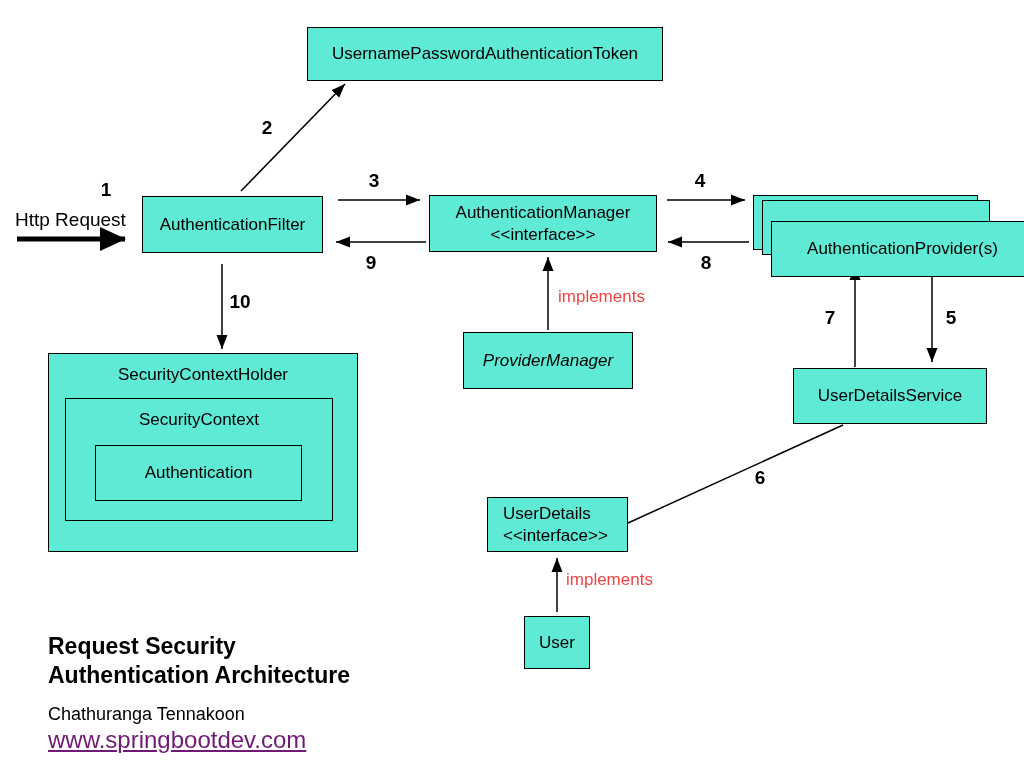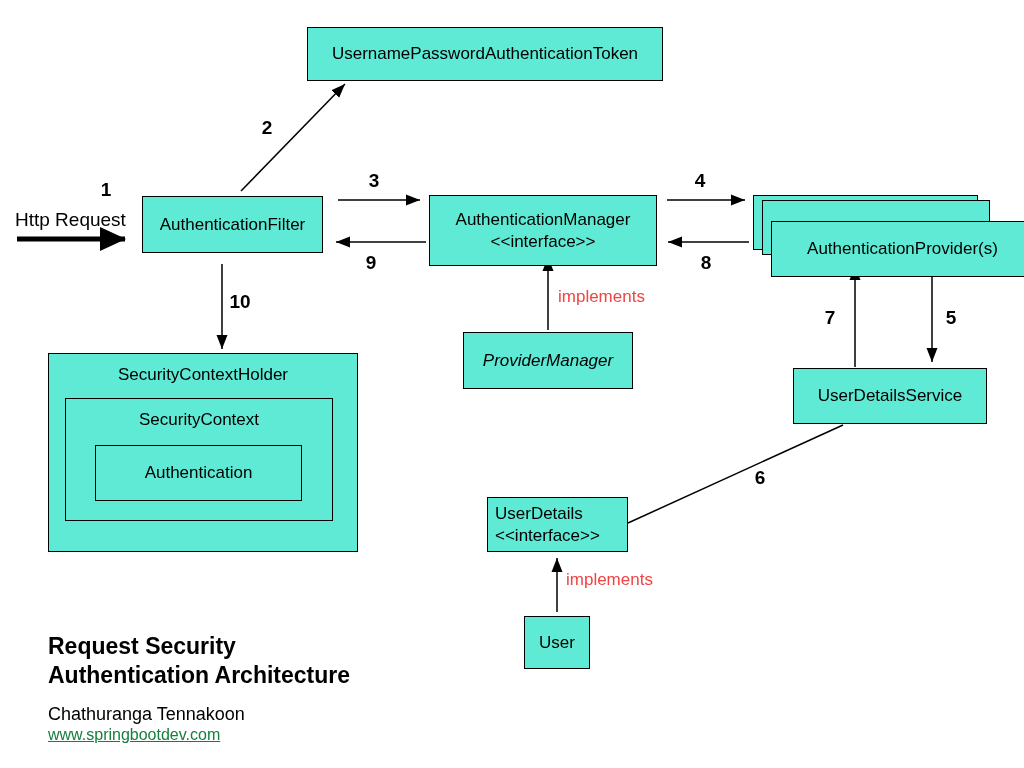--- a/index.html
+++ b/index.html
@@ -29,21 +29,21 @@
     display: flex;
     flex-direction: column;
     align-items: center;
     justify-content: center;
     font-size: 17px;
     color: #000000;
     line-height: 1.25;
     text-align: center;
   }
   .node.top-label { justify-content: flex-start; padding-top: 10px; }
-  .node.left-align { align-items: flex-start; padding-left: 7px; text-align: left; }
+  .node.left-align { align-items: flex-start; padding-left: 15px; text-align: left; }
   .num {
     position: absolute;
     transform: translate(-50%, -50%);
     font-weight: bold;
     font-size: 19px;
     color: #000000;
     white-space: nowrap;
   }
   .edge-text {
     position: absolute;
@@ -72,22 +72,22 @@
     position: absolute;
     left: 48px;
     top: 704px;
     font-size: 18px;
     color: #000000;
   }
   .footer-link {
     position: absolute;
     left: 48px;
     top: 726px;
-    font-size: 16px;
-    color: #15803d;
+    font-size: 24px;
+    color: #701a75;
     text-decoration: underline;
     cursor: pointer;
   }
 </style>
 </head>
 <body>
 
 <div class="canvas">
 
   <svg class="edges">
@@ -115,21 +115,21 @@
   </svg>
 
   <div class="node" style="left:307px; top:27px; width:356px; height:54px;">
     <span>UsernamePasswordAuthenticationToken</span>
   </div>
 
   <div class="node" style="left:142px; top:196px; width:181px; height:57px;">
     <span>AuthenticationFilter</span>
   </div>
 
-  <div class="node" style="left:429px; top:195px; width:228px; height:71px;">
+  <div class="node" style="left:429px; top:195px; width:228px; height:57px;">
     <span>AuthenticationManager</span>
     <span>&lt;&lt;interface&gt;&gt;</span>
   </div>
 
   <div class="node" style="left:753px; top:195px; width:225px; height:55px;"></div>
   <div class="node" style="left:762px; top:200px; width:228px; height:55px;"></div>
   <div class="node" style="left:771px; top:206px; width:263px; height:56px;margin-top:15px;">
     <span>AuthenticationProvider(s)</span>
   </div>
 

